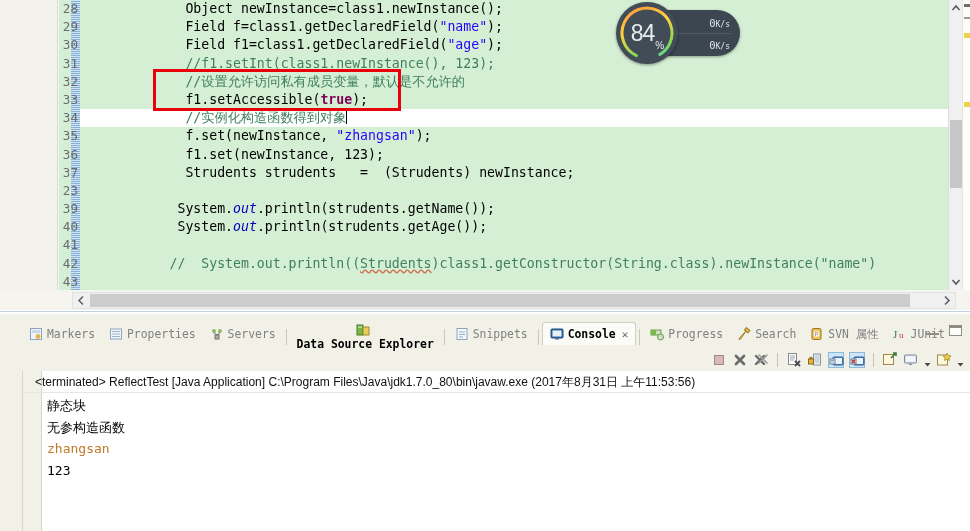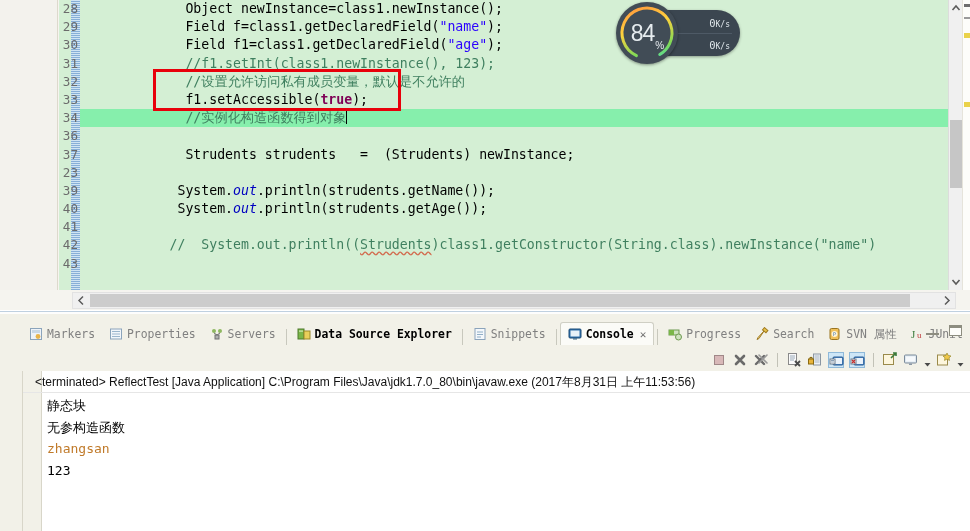--- a/index.html
+++ b/index.html
@@ -24,21 +24,21 @@
   .change-bar{position:absolute;left:12px;top:0;width:9px;height:290px;
     background:#cfe3f7;
     background-image:repeating-linear-gradient(0deg,#7fa9d8 0px,#7fa9d8 1px,#cfe3f7 1px,#cfe3f7 2px),
                      repeating-linear-gradient(90deg,#7fa9d8 0px,#7fa9d8 1px,#cfe3f7 1px,#cfe3f7 2px);
     opacity:.9;}
 
   .code-area{position:absolute;left:21px;top:0;width:875px;height:259px;background:#d4efd4;}
 
   .line{position:relative;height:18.2px;line-height:18.2px;white-space:pre;
     font-family:"DejaVu Sans Mono", monospace;font-size:13.2px;color:#000;}
-  .line.cur{background:#86efac;}
+  .line.cur{background:#ffffff;}
   .lnum{position:absolute;left:-21px;width:19px;text-align:right;
     font-family:"DejaVu Sans Mono", monospace;font-size:12.6px;color:#6b6b6b;}
   .ltext{position:absolute;left:26px;top:0;white-space:pre;}
 
   .tok-str{color:#2a00ff;}
   .tok-kw{color:#7f0055;font-weight:bold;}
   .tok-cmt{color:#3f7f5f;}
   .tok-fld{color:#0000c0;font-style:italic;}
   .tok-warn{text-decoration:underline;text-decoration-style:wavy;text-decoration-color:#d26b4e;}
   .caret{display:inline-block;width:1px;height:14px;background:#000;vertical-align:-2px;}
@@ -65,21 +65,21 @@
   .hscroll .harrow.r{right:0;}
   .hscroll .hthumb{position:absolute;left:17px;top:1px;width:820px;height:13px;background:#cccccc;}
 
   
   .panel{position:absolute;left:0;top:311px;width:970px;height:220px;background:#f2f1e8;}
   .panel-sep{position:absolute;left:0;top:0;width:970px;height:2px;background:#fdfdfd;border-top:1px solid #bfd0e0;}
 
   .tabbar{position:absolute;left:22px;top:12px;height:22px;display:flex;align-items:flex-end;}
   .tab{display:flex;align-items:center;height:22px;padding:0 7px;
     font-family:"DejaVu Sans Mono", monospace;font-size:11.4px;color:#808080;white-space:nowrap;}
-  .tab.bold{color:#000;font-weight:bold;}
+  .tab.bold{color:#000;font-weight:bold;flex-direction:column;}
   .tab.active{background:#fbfbf7;border:1px solid #cfcfc4;border-bottom:none;border-radius:3px 3px 0 0;color:#000;font-weight:bold;}
   .tab .ic{width:14px;height:14px;margin-right:4px;flex:none;position:relative;}
   .tab-sep{width:1px;height:16px;background:#c8c8bd;margin:0 3px;}
 
   .close-x{margin-left:6px;color:#6f6f6f;font-size:11px;}
 
   
   .ptool{position:absolute;right:6px;top:38px;height:22px;display:flex;align-items:center;gap:5px;}
   .tbtn{width:16px;height:16px;position:relative;}
   .tbtn.sel{background:#cde6f7;border:1px solid #8fb9d9;box-sizing:border-box;}
@@ -130,21 +130,22 @@
       <div class="marker-col"></div>
       <div class="change-bar"></div>
       <div class="code-area" id="code-area">
           <div class="line"><span class="lnum">28</span><span class="ltext"><span>          Object newInstance=class1.newInstance();</span></span></div>
           <div class="line"><span class="lnum">29</span><span class="ltext"><span>          Field f=class1.getDeclaredField(</span><span class="tok-str">"name"</span><span>);</span></span></div>
           <div class="line"><span class="lnum">30</span><span class="ltext"><span>          Field f1=class1.getDeclaredField(</span><span class="tok-str">"age"</span><span>);</span></span></div>
           <div class="line"><span class="lnum">31</span><span class="ltext"><span class="tok-cmt">          //f1.setInt(class1.newInstance(), 123);</span></span></div>
           <div class="line"><span class="lnum">32</span><span class="ltext"><span class="tok-cmt">          //设置允许访问私有成员变量，默认是不允许的</span></span></div>
           <div class="line"><span class="lnum">33</span><span class="ltext"><span>          f1.setAccessible(</span><span class="tok-kw">true</span><span>);</span></span></div>
           <div class="line cur"><span class="lnum">34</span><span class="ltext"><span class="tok-cmt">          //实例化构造函数得到对象</span><span class="caret"></span></span></div>
-          <div class="line"><span class="lnum">36</span></div>
+          <div class="line"><span class="lnum">35</span><span class="ltext"><span>          f.set(newInstance, </span><span class="tok-str">"zhangsan"</span><span>);</span></span></div>
+          <div class="line"><span class="lnum">36</span><span class="ltext"><span>          f1.set(newInstance, 123);</span></span></div>
           <div class="line"><span class="lnum">37</span><span class="ltext"><span>          Strudents strudents   =  (Strudents) newInstance;</span></span></div>
           <div class="line"><span class="lnum">23</span><span class="ltext"><span></span></span></div>
           <div class="line"><span class="lnum">39</span><span class="ltext"><span>         System.</span><span class="tok-fld">out</span><span>.println(strudents.getName());</span></span></div>
           <div class="line"><span class="lnum">40</span><span class="ltext"><span>         System.</span><span class="tok-fld">out</span><span>.println(strudents.getAge());</span></span></div>
           <div class="line"><span class="lnum">41</span><span class="ltext"><span></span></span></div>
           <div class="line"><span class="lnum">42</span><span class="ltext"><span class="tok-cmt">        //  System.out.println((</span><span class="tok-cmt tok-warn">Strudents</span><span class="tok-cmt">)class1.getConstructor(String.class).newInstance("name")</span></span></div>
           <div class="line"><span class="lnum">43</span><span class="ltext"><span></span></span></div>
         </div>
     </div>
 

